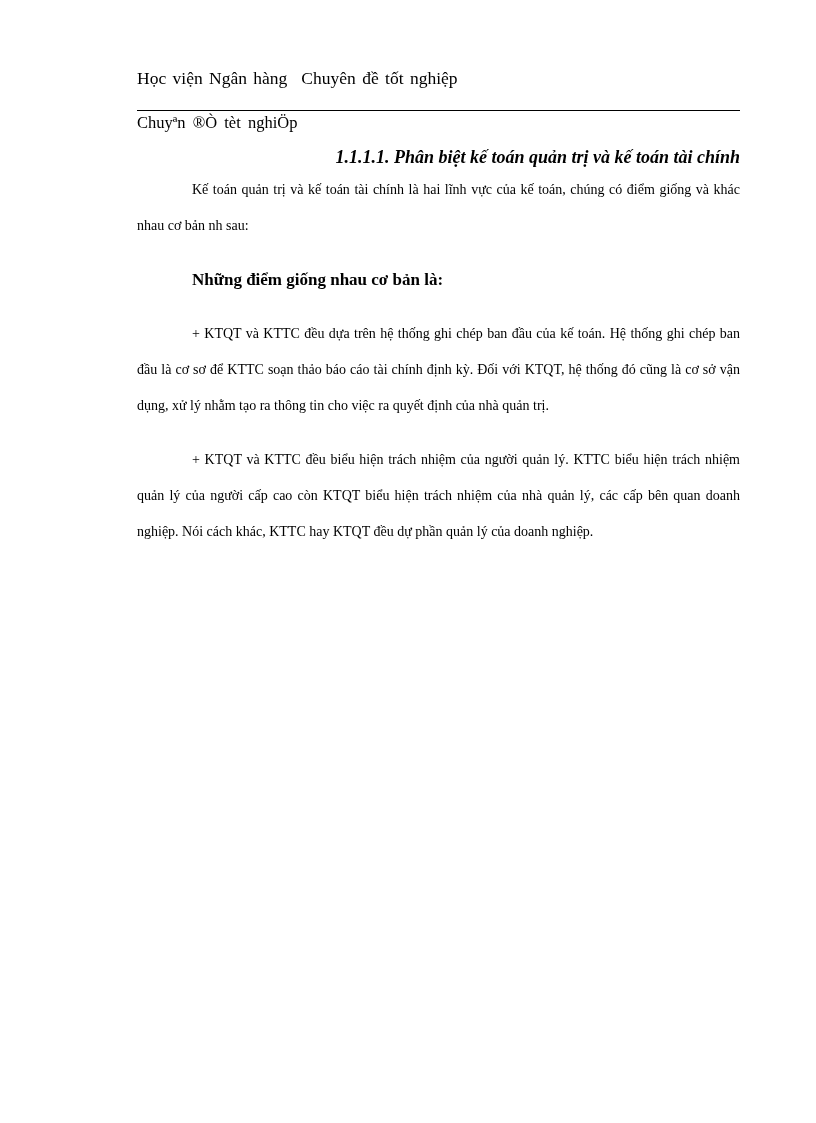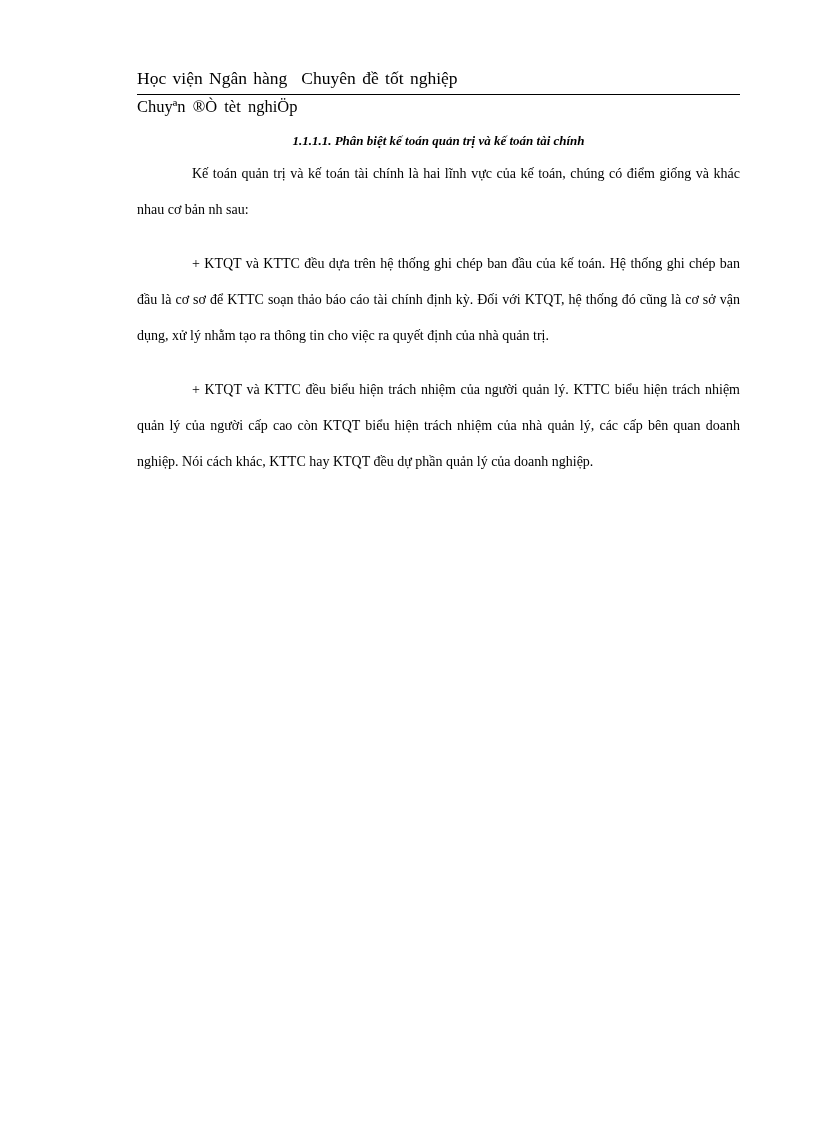--- a/index.html
+++ b/index.html
@@ -19,38 +19,38 @@
     overflow: hidden;
   }
   .content {
     box-sizing: border-box;
     padding: 66px 76px 0 137px;
   }
   .doc-header {
     font-size: 17.5px;
     line-height: 24px;
     word-spacing: 2px;
-    padding-bottom: 4px;
+    padding-bottom: 20px;
     border-bottom: 1.5px solid #000000;
     white-space: nowrap;
   }
   .doc-header .hdr-right {
     margin-left: 14px;
   }
   .doc-subtitle {
     font-size: 16.5px;
     line-height: 22px;
     margin-top: 1px;
     word-spacing: 3px;
   }
   .section-heading {
     font-weight: bold;
     font-style: italic;
-    text-align: center;
-    font-size: 13px;
+    text-align: right;
+    font-size: 18px;
     line-height: 30px;
     margin-top: 8px;
   }
   .para {
     font-size: 14px;
     line-height: 36px;
     text-align: justify;
     text-indent: 55px;
     margin: 0;
   }
@@ -92,20 +92,21 @@
     </div>
 
     <div class="doc-subtitle">Chuyªn  ®Ò tèt nghiÖp</div>
 
     <div class="section-heading">1.1.1.1.  Phân biệt kế toán quản trị và kế toán tài chính</div>
 
     <p class="para">Kế toán quản trị và kế toán tài chính là hai lĩnh vực của kế toán, chúng có điểm giống và khác nhau cơ bản nh  sau:</p>
 
 
 
+    <p class="bold-head gap-md">Những điểm giống nhau cơ bản là:</p>
 
 
     <p class="para gap-md">+ KTQT và KTTC đều dựa trên hệ thống ghi chép ban đầu của kế toán. Hệ thống ghi chép ban đầu là cơ sơ để KTTC soạn thảo báo cáo tài chính định kỳ. Đối với KTQT, hệ thống đó cũng là  cơ sở vận dụng, xử lý nhằm tạo ra thông tin cho việc ra quyết định của nhà quản trị.</p>
 
     <p class="para gap-md">+ KTQT và KTTC đều biểu hiện trách nhiệm  của người quản lý.  KTTC biểu hiện trách nhiệm  quản lý  của người cấp cao còn KTQT biểu hiện trách nhiệm  của nhà quản lý,  các cấp bên quan doanh nghiệp.  Nói cách khác, KTTC hay KTQT đều dự phần quản lý của doanh nghiệp.</p>
 
 
 
   </div>
 </div>

